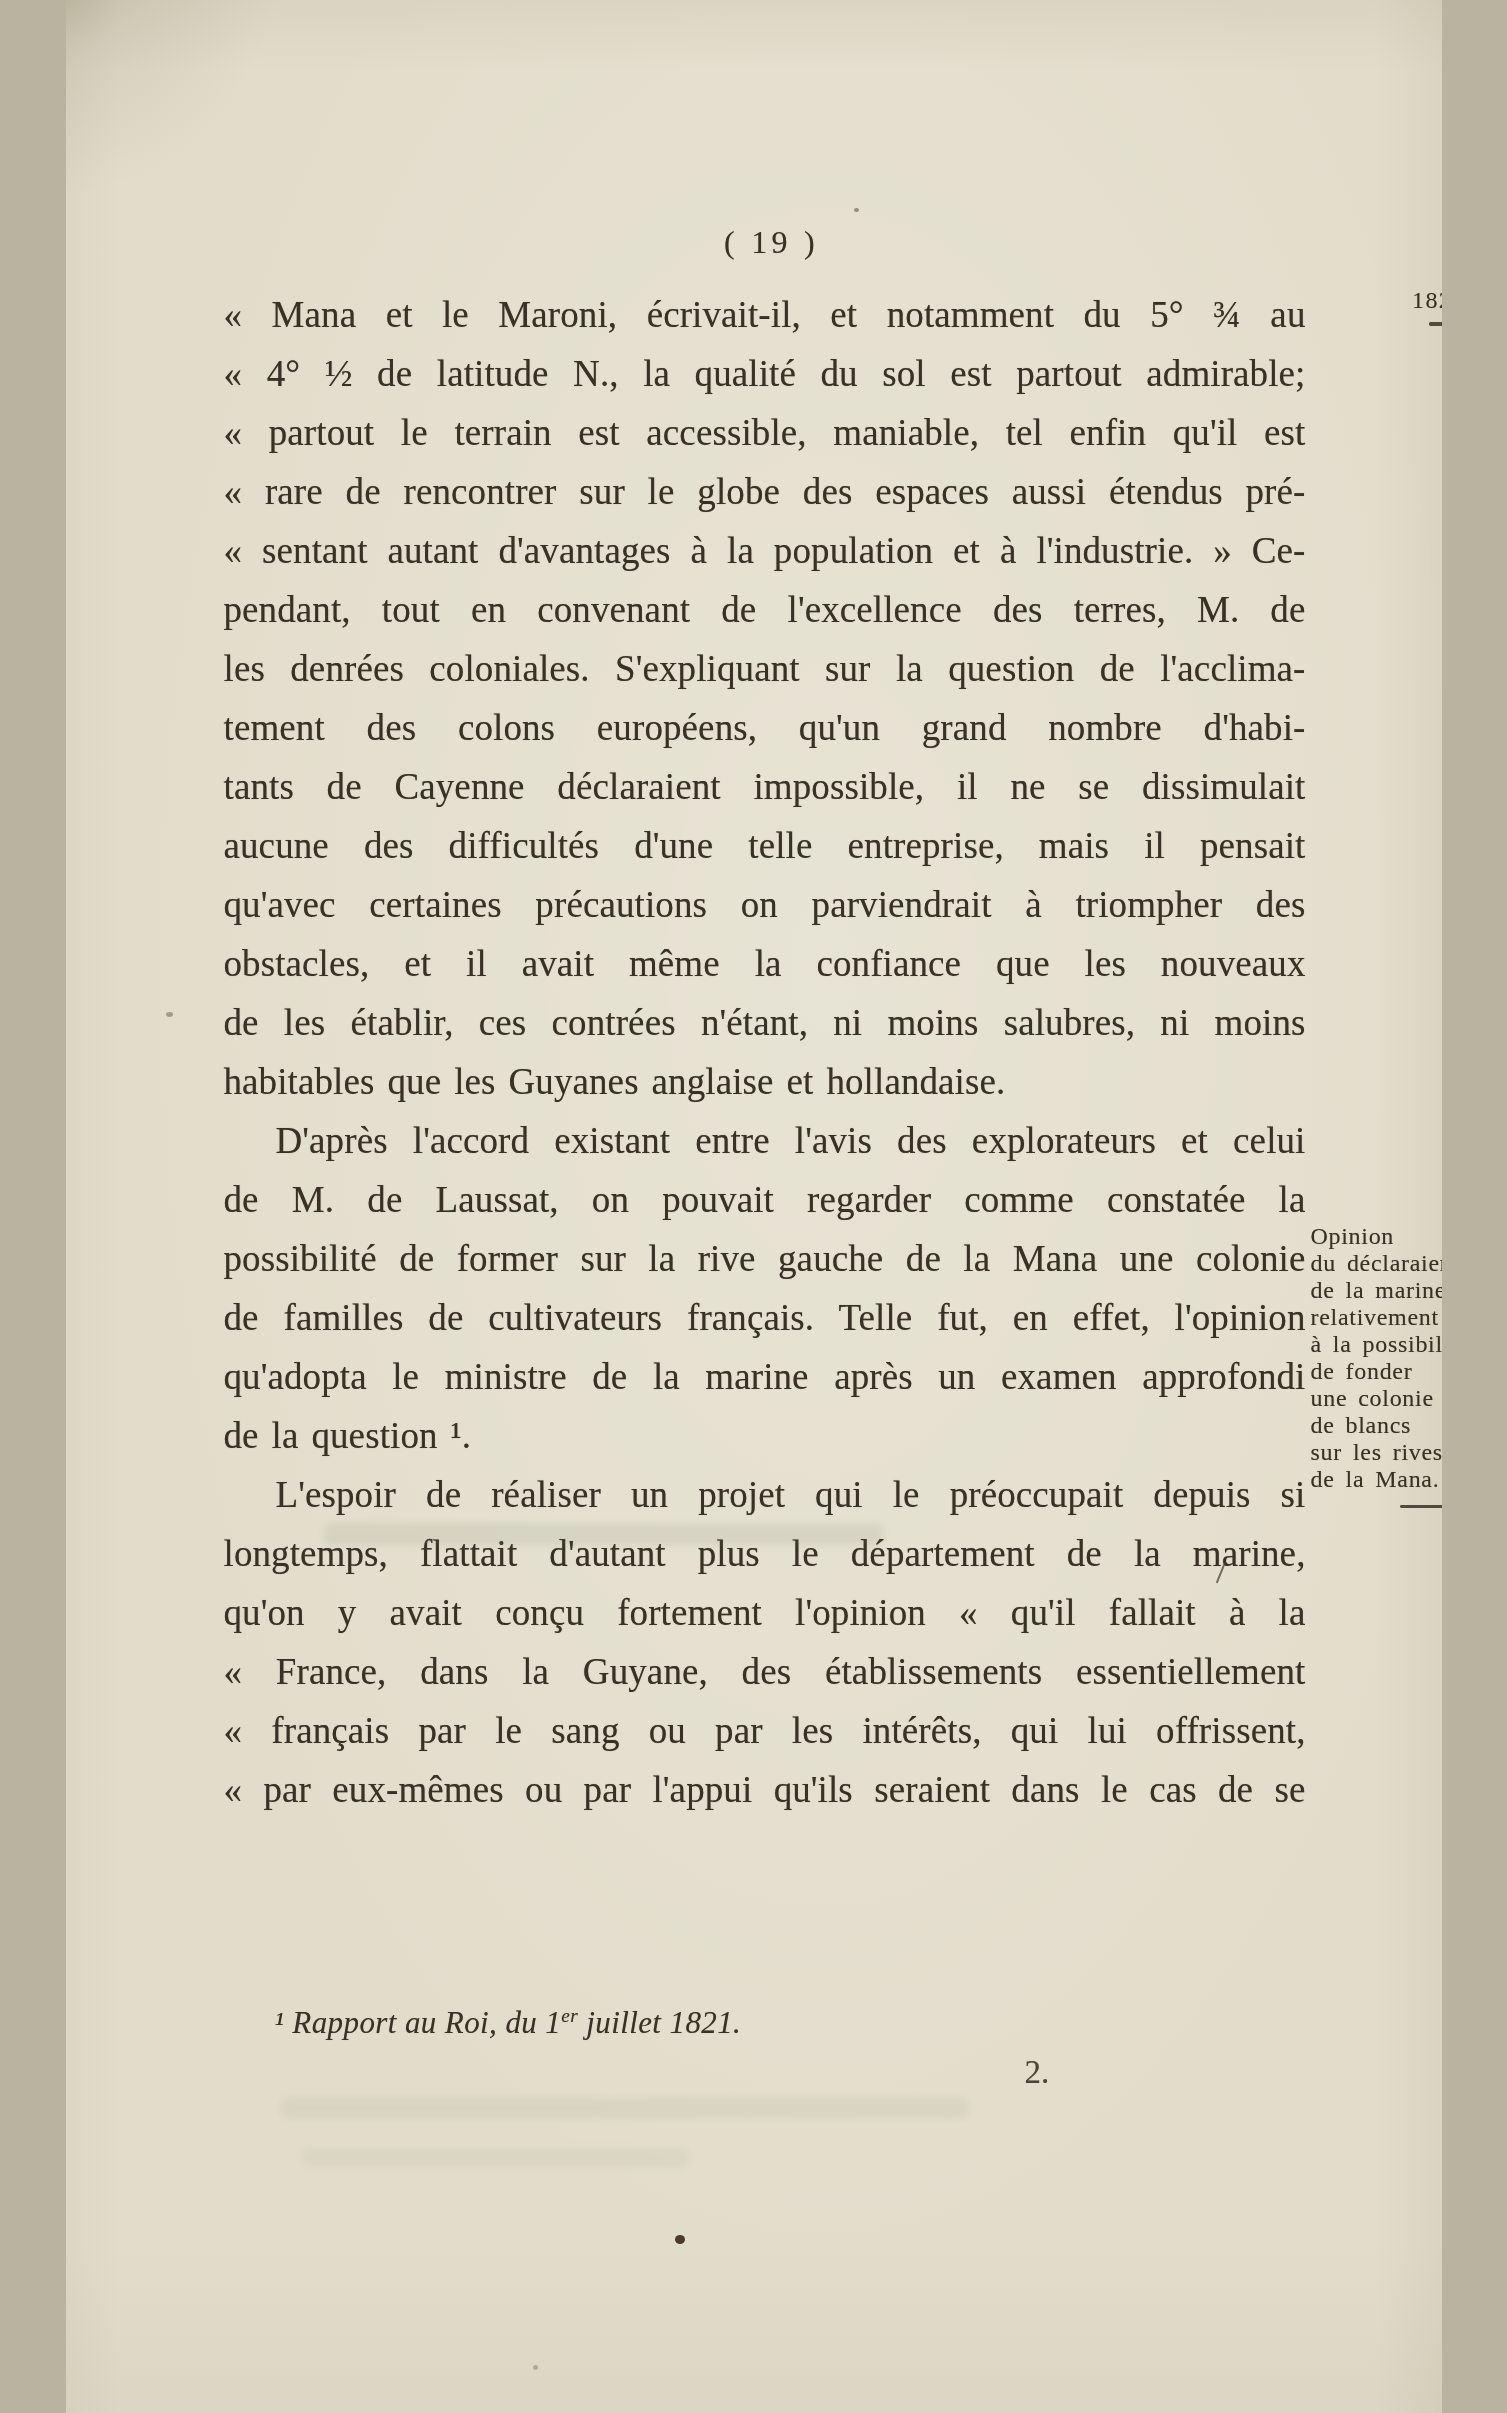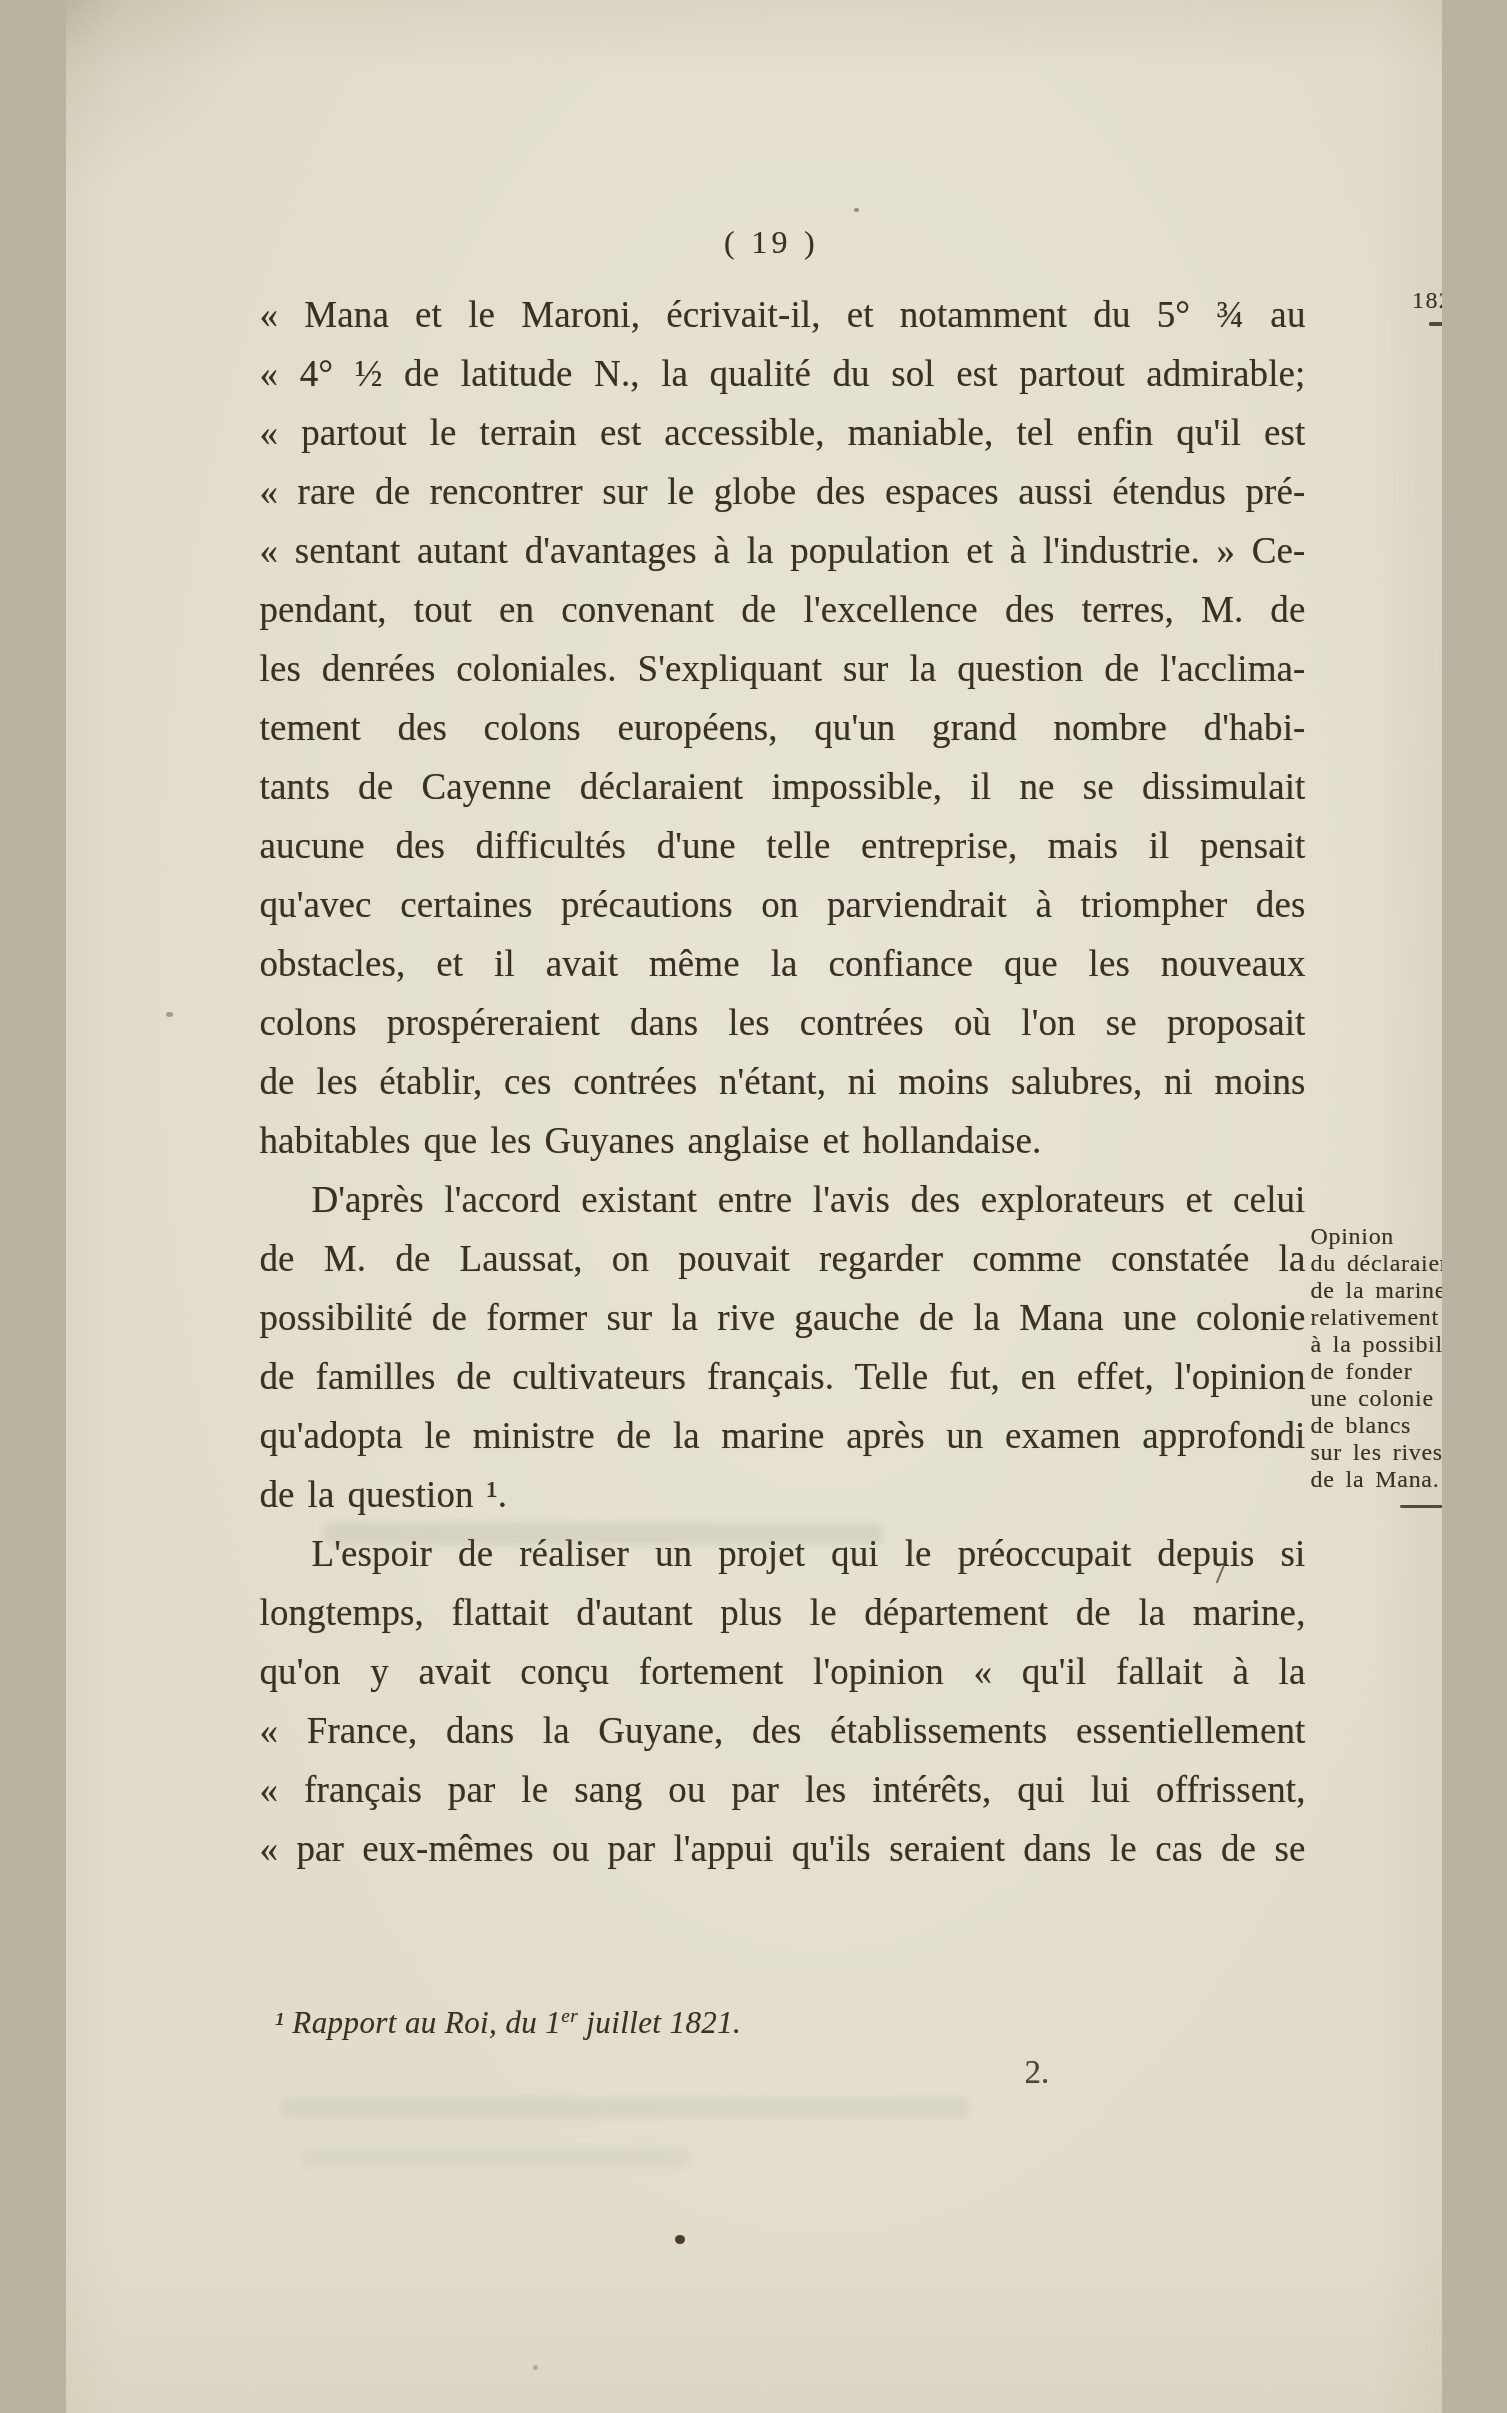--- a/index.html
+++ b/index.html
@@ -56,21 +56,20 @@
     font-size: 37px;
     word-spacing: 3.6px;
     letter-spacing: 0.1px;
     text-shadow: 0 0 0.7px rgba(58,49,38,0.5);
   }
   .line {
     height: 59px;
     line-height: 59px;
     text-align: justify;
     text-align-last: justify;
-    margin-left: 36px;
   }
   .line.end { text-align-last: left; }
   .line.indent { text-indent: 52px; }
   .margin-note {
     position: absolute;
     left: 1245px; top: 1223px;
     width: 232px;
     text-align: left;
     font-size: 24px;
     line-height: 27px;
@@ -143,21 +142,20 @@
       <div class="line">« partout le terrain est accessible, maniable, tel enfin qu'il est</div>
       <div class="line">« rare de rencontrer sur le globe des espaces aussi étendus pré-</div>
       <div class="line">« sentant autant d'avantages à la population et à l'industrie. » Ce-</div>
       <div class="line">pendant, tout en convenant de l'excellence des terres, M. de</div>
       <div class="line">les denrées coloniales. S'expliquant sur la question de l'acclima-</div>
       <div class="line">tement des colons européens, qu'un grand nombre d'habi-</div>
       <div class="line">tants de Cayenne déclaraient impossible, il ne se dissimulait</div>
       <div class="line">aucune des difficultés d'une telle entreprise, mais il pensait</div>
       <div class="line">qu'avec certaines précautions on parviendrait à triompher des</div>
       <div class="line">obstacles, et il avait même la confiance que les nouveaux</div>
-      <div class="line">colons prospéreraient dans les contrées où l'on se proposait</div>
       <div class="line">de les établir, ces contrées n'étant, ni moins salubres, ni moins</div>
       <div class="line end">habitables que les Guyanes anglaise et hollandaise.</div>
       <div class="line indent">D'après l'accord existant entre l'avis des explorateurs et celui</div>
       <div class="line">de M. de Laussat, on pouvait regarder comme constatée la</div>
       <div class="line">possibilité de former sur la rive gauche de la Mana une colonie</div>
       <div class="line">de familles de cultivateurs français. Telle fut, en effet, l'opinion</div>
       <div class="line">qu'adopta le ministre de la marine après un examen approfondi</div>
       <div class="line end">de la question ¹.</div>
       <div class="line indent">L'espoir de réaliser un projet qui le préoccupait depuis si</div>
       <div class="line">longtemps, flattait d'autant plus le département de la marine,</div>

